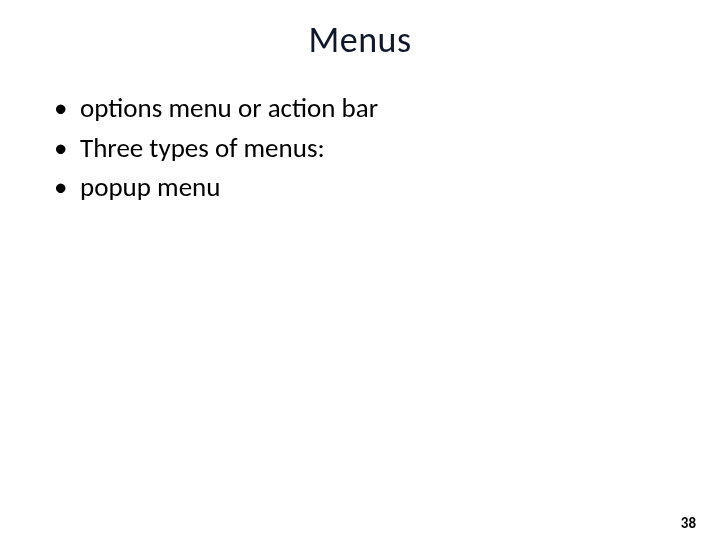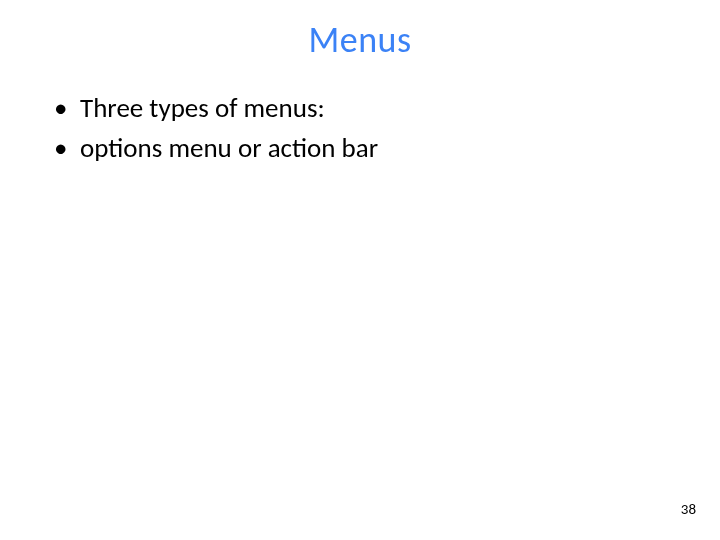--- a/index.html
+++ b/index.html
@@ -15,21 +15,21 @@
       position: relative;
       overflow: hidden;
     }
     .slide {
       width: 100%;
       height: 100%;
       padding: 18px 40px 30px 40px;
       position: relative;
     }
     .title {
-      color: #3b82f6;
+      color: #0f172a;
       font-size: 36px;
       font-weight: 400;
       text-align: center;
       margin-bottom: 28px;
       letter-spacing: 0.5px;
     }
     .bullet-list {
       list-style: none;
       padding-left: 10px;
     }
@@ -44,29 +44,31 @@
     .bullet-item::before {
       content: "•";
       position: absolute;
       left: 4px;
       top: 0;
       font-size: 27px;
       color: #000000;
     }
     .page-number {
       position: absolute;
-      bottom: 22px;
+      bottom: 8px;
       right: 24px;
       font-size: 15px;
       color: #000000;
+      font-weight: bold;
     }
   </style>
 </head>
 <body>
 
 <div class="slide">
   <h1 class="title">Menus</h1>
   <ul class="bullet-list">
+    <li class="bullet-item">options menu or action bar</li>
     <li class="bullet-item">Three types of menus:</li>
-    <li class="bullet-item">options menu or action bar</li>
+    <li class="bullet-item">popup menu</li>
   </ul>
   <div class="page-number">38</div>
 </div>
 
 </body></html>

